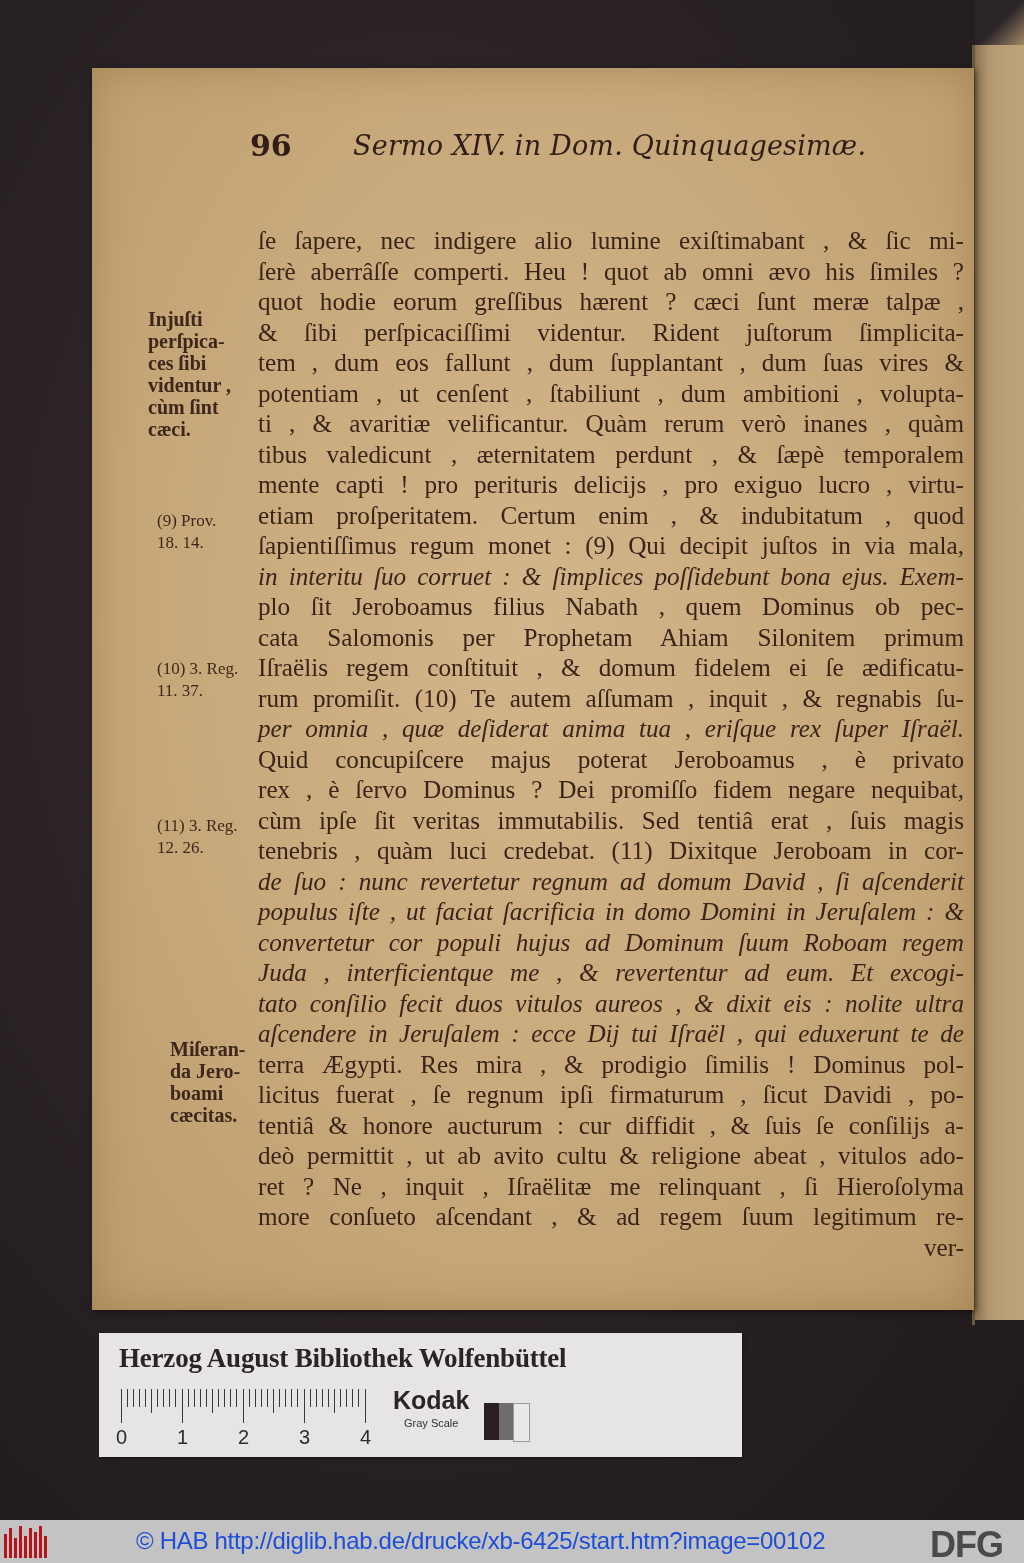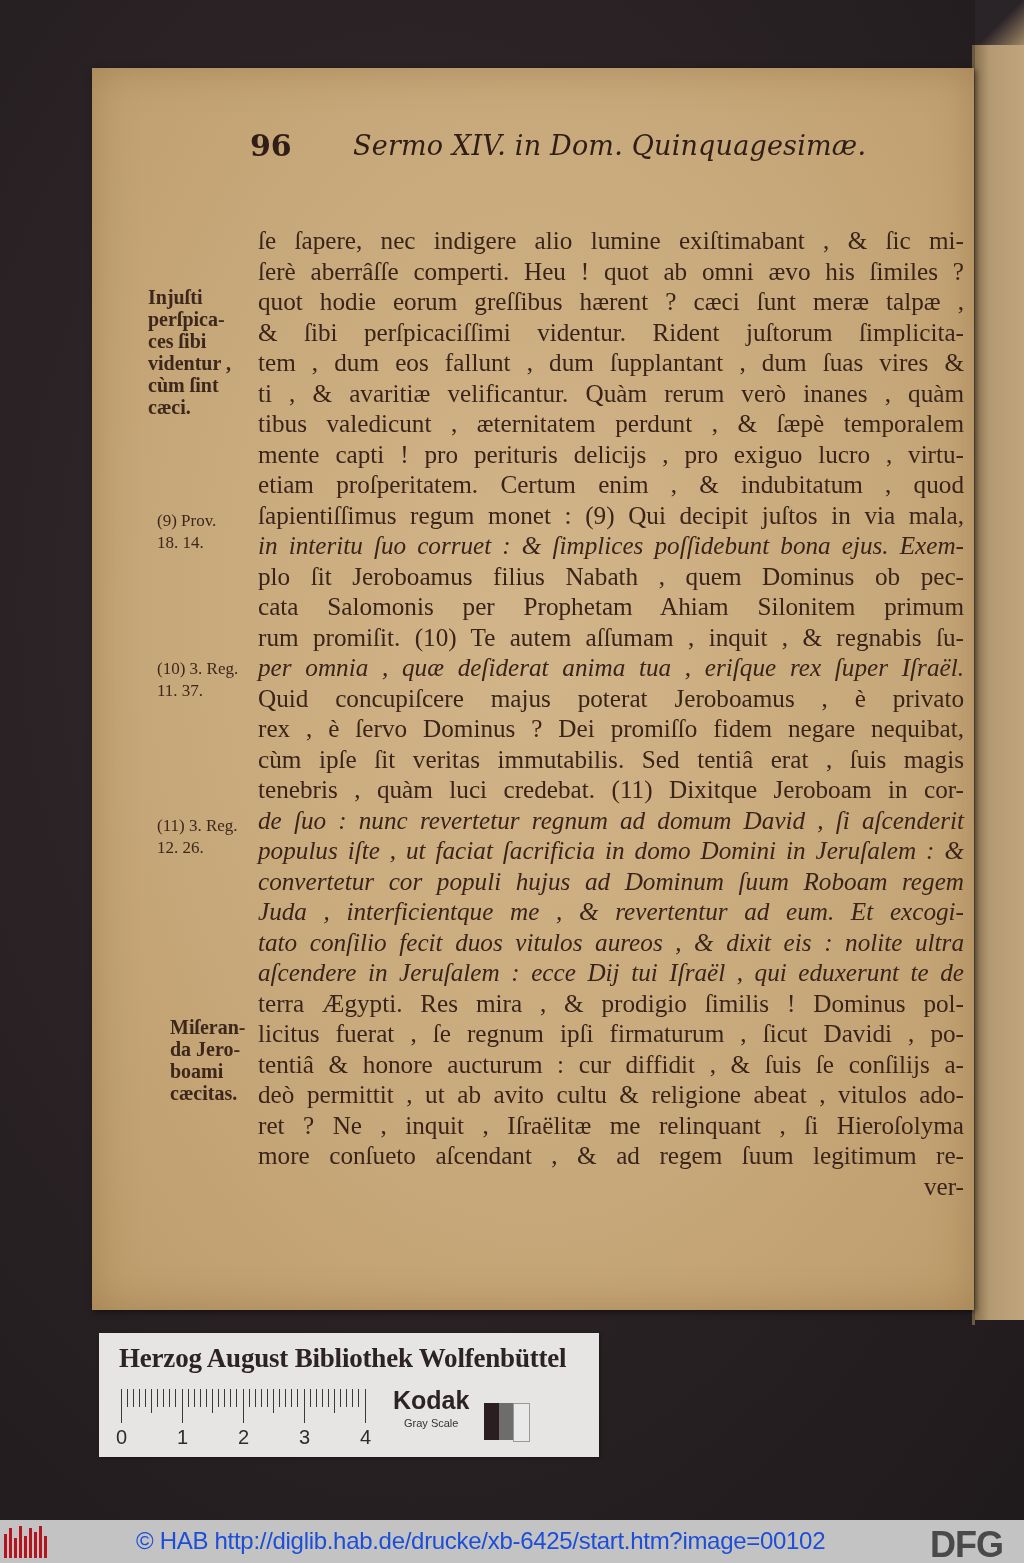--- a/index.html
+++ b/index.html
@@ -47,26 +47,27 @@
       color: #3a2419;
       font-family: "Liberation Serif", serif; font-size: 25.2px; line-height: 30.5px; margin-top: 40px;
     }
     .line { white-space: nowrap; height: 30.5px; text-align: justify; text-align-last: justify; }
     .line.last { text-align: right; text-align-last: right; }
     .it { font-style: italic; }
     .margin-note {
       position: absolute; color: #3d271b;
       font-family: "Liberation Serif", serif; font-size: 20px; line-height: 22px;
     }
-    .margin-note.bold { font-weight: bold; }
+    .margin-note.bold { font-weight: bold; margin-top: 22px; }
     .margin-note .ln { white-space: nowrap; }
     .label-card {
-      position: absolute; left: 99px; top: 1333px; width: 500px; height: 124px;
+      position: absolute; left: 99px; top: 1333px; width: 601px; height: 124px;
       background: #e6e5e3;
       box-shadow: 1px 1px 3px rgba(0,0,0,0.4);
+      padding-left: 42px;
     }
     .card-title {
       position: absolute; left: 20px; top: 10px;
       font-family: "Liberation Serif", serif; font-weight: bold; font-size: 27px; color: #2d2325;
       white-space: nowrap; letter-spacing: -0.2px;
     }
     .ruler { position: absolute; left: 22px; top: 56px; width: 250px; height: 40px; }
     .tick { position: absolute; top: 0; width: 1px; background: #3a3a3a; }
     .ruler-num {
       position: absolute; top: 37px; font-family: "Liberation Sans", sans-serif; font-size: 20px; color: #2d2d2d;
@@ -112,28 +113,30 @@
   <span class="page-number">96</span>
   <span class="head-title">Sermo XIV. in Dom. Quinquagesimæ.</span>
 </div>
 
 <div class="body-text">
   <div class="line">ſe ſapere, nec indigere alio lumine exiſtimabant , &amp; ſic mi-</div>
   <div class="line">ſerè aberrâſſe comperti. Heu ! quot ab omni ævo his ſimiles ?</div>
   <div class="line">quot hodie eorum greſſibus hærent ? cæci ſunt meræ talpæ ,</div>
   <div class="line">&amp; ſibi perſpicaciſſimi videntur. Rident juſtorum ſimplicita-</div>
   <div class="line">tem , dum eos fallunt , dum ſupplantant , dum ſuas vires &amp;</div>
+  <div class="line">potentiam , ut cenſent , ſtabiliunt , dum ambitioni , volupta-</div>
   <div class="line">ti , &amp; avaritiæ velificantur. Quàm rerum verò inanes , quàm</div>
   <div class="line">tibus valedicunt , æternitatem perdunt , &amp; ſæpè temporalem</div>
   <div class="line">mente capti ! pro perituris delicijs , pro exiguo lucro , virtu-</div>
   <div class="line">etiam proſperitatem. Certum enim , &amp; indubitatum , quod</div>
   <div class="line">ſapientiſſimus regum monet : (9) Qui decipit juſtos in via mala,</div>
   <div class="line it">in interitu ſuo corruet : &amp; ſimplices poſſidebunt bona ejus. Exem-</div>
   <div class="line">plo ſit Jeroboamus filius Nabath , quem Dominus ob pec-</div>
   <div class="line">cata Salomonis per Prophetam Ahiam Silonitem primum</div>
+  <div class="line">Iſraëlis regem conſtituit , &amp; domum fidelem ei ſe ædificatu-</div>
   <div class="line">rum promiſit. (10) Te autem aſſumam , inquit , &amp; regnabis ſu-</div>
   <div class="line it">per omnia , quæ deſiderat anima tua , eriſque rex ſuper Iſraël.</div>
   <div class="line">Quid concupiſcere majus poterat Jeroboamus , è privato</div>
   <div class="line">rex , è ſervo Dominus ? Dei promiſſo fidem negare nequibat,</div>
   <div class="line">cùm ipſe ſit veritas immutabilis. Sed tentiâ erat , ſuis magis</div>
   <div class="line">tenebris , quàm luci credebat. (11) Dixitque Jeroboam in cor-</div>
   <div class="line it">de ſuo : nunc revertetur regnum ad domum David , ſi aſcenderit</div>
   <div class="line it">populus iſte , ut faciat ſacrificia in domo Domini in Jeruſalem : &amp;</div>
   <div class="line it">convertetur cor populi hujus ad Dominum ſuum Roboam regem</div>
   <div class="line it">Juda , interficientque me , &amp; revertentur ad eum. Et excogi-</div>

